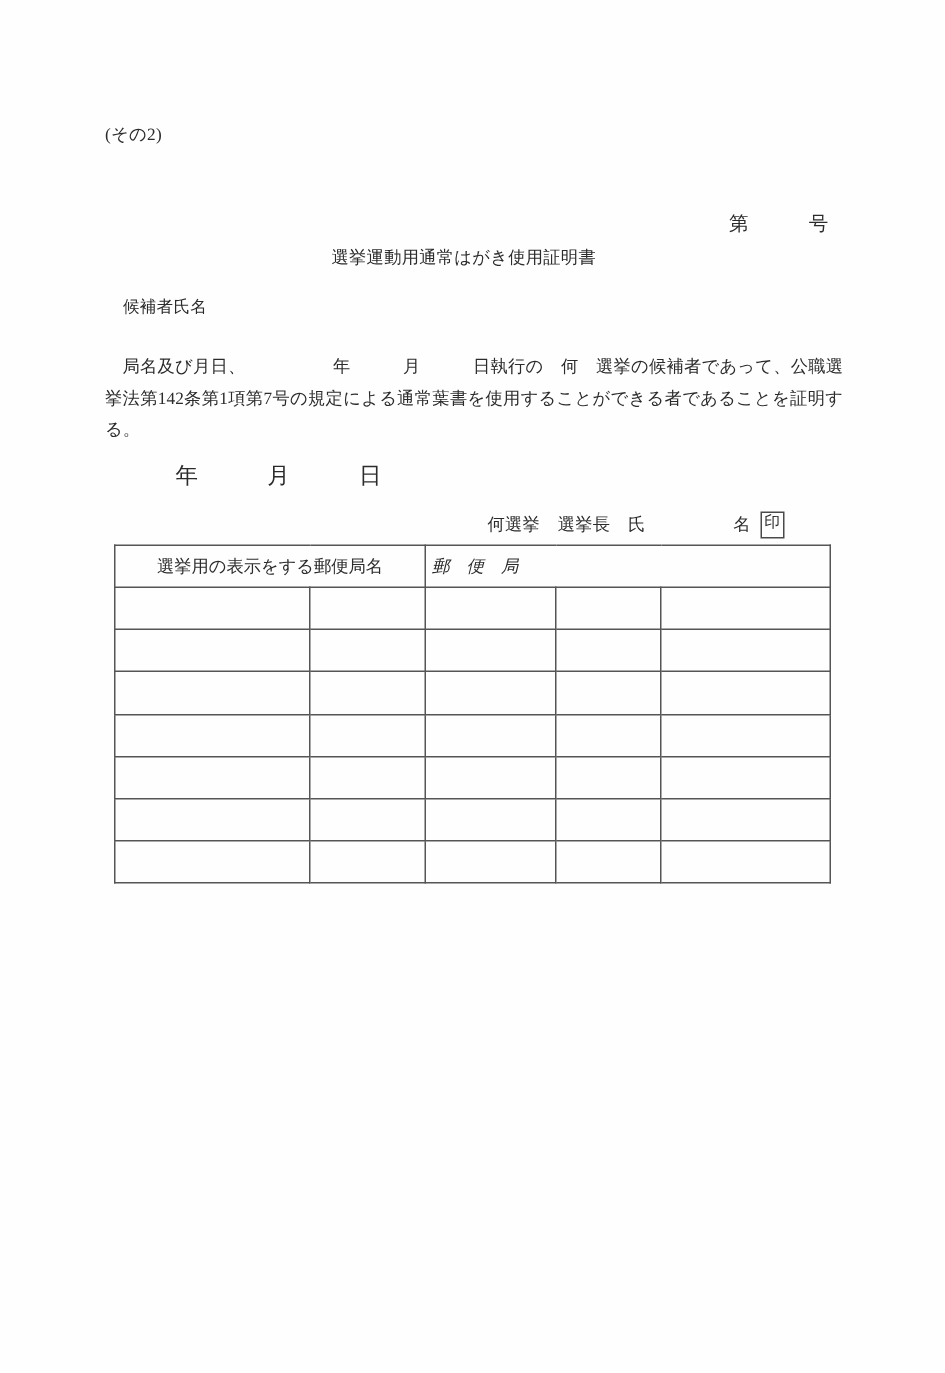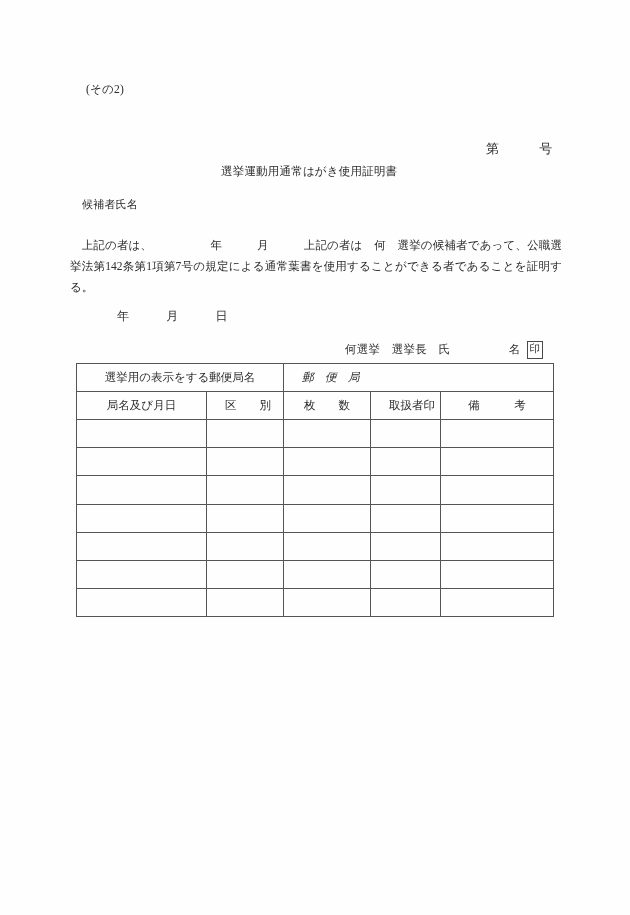--- a/index.html
+++ b/index.html
@@ -22,21 +22,20 @@
   }
 
   
   .form-part {
     position: absolute;
     left: 70px;
     top: 82px;
     font-size: 11.5px;
     letter-spacing: 0.2px;
     white-space: pre;
-    margin-left: 16px;
   }
 
   
   .doc-number {
     position: absolute;
     left: 486px;
     top: 140px;
     font-size: 13px;
     white-space: pre;
     letter-spacing: 0.3px;
@@ -73,36 +72,35 @@
     white-space: pre-wrap;
     letter-spacing: 0.05px;
     text-align: justify;
   }
 
   
   .date-line {
     position: absolute;
     left: 117px;
     top: 308px;
-    font-size: 12px;
+    font-size: 15px;
     white-space: pre;
     letter-spacing: 0.3px;
   }
 
   
   .signature-line {
     position: absolute;
     left: 325px;
     top: 341px;
     font-size: 11.5px;
     white-space: pre;
     letter-spacing: 0.2px;
     display: flex;
     align-items: center;
-    margin-left: 20px;
   }
   .seal-box {
     display: inline-block;
     border: 1px solid #4a4a4a;
     font-size: 10.5px;
     line-height: 1;
     padding: 2px 2px 3px 2px;
     margin-left: 6px;
     text-align: center;
   }
@@ -113,21 +111,21 @@
     left: 76px;
     top: 363px;
     width: 477px;
     border-collapse: collapse;
     table-layout: fixed;
   }
   .form-table td {
     border: 1px solid #555;
     height: 27px;
     font-size: 11.5px;
-    padding: 0 18px;
+    padding: 0 4px;
     vertical-align: middle;
     white-space: pre;
   }
   .form-table td.center { text-align: center; }
   .form-table td.right  { text-align: left; padding-right: 10px; font-style: italic; }
   .form-table tr.data-row td { height: 27.2px; }
 
   
   .footer-note {
     position: absolute;
@@ -144,21 +142,21 @@
 <div class="page">
 
   <div class="form-part">(その2)</div>
 
   <div class="doc-number">第　　　号</div>
 
   <div class="doc-title">選挙運動用通常はがき使用証明書</div>
 
   <div class="candidate-name">候補者氏名</div>
 
-  <div class="body-text">　上記の者は、　　　　　年　　　月　　　上記の者は　何　選挙の候補者であって、公職選挙法第142条第1項第7号の規定による通常葉書を使用することができる者であることを証明する。</div>
+  <div class="body-text">　局名及び月日、　　　　　年　　　月　　　日執行の　何　選挙の候補者であって、公職選挙法第142条第1項第7号の規定による通常葉書を使用することができる者であることを証明する。</div>
 
   <div class="date-line">年　　　月　　　日</div>
 
   <div class="signature-line">
     <span>何選挙　選挙長　氏　　　　　名</span>
     <span class="seal-box">印</span>
   </div>
 
   <table class="form-table">
       <colgroup>
@@ -166,27 +164,20 @@
         <col style="width: 77px;">
         <col style="width: 87px;">
         <col style="width: 70px;">
         <col style="width: 113px;">
       </colgroup>
     <tbody>
       <tr>
         <td class="center" colspan="2">選挙用の表示をする郵便局名</td>
         <td class="right" colspan="3">郵　便　局</td>
       </tr>
-      <tr>
-        <td class="center">局名及び月日</td>
-        <td class="center">区　　別</td>
-        <td class="center">枚　　数</td>
-        <td class="center">取扱者印</td>
-        <td class="center">備　　　考</td>
-      </tr>
 
       <tr class="data-row">
         <td></td>
         <td></td>
         <td></td>
         <td></td>
         <td></td>
       </tr>
       <tr class="data-row">
         <td></td>

